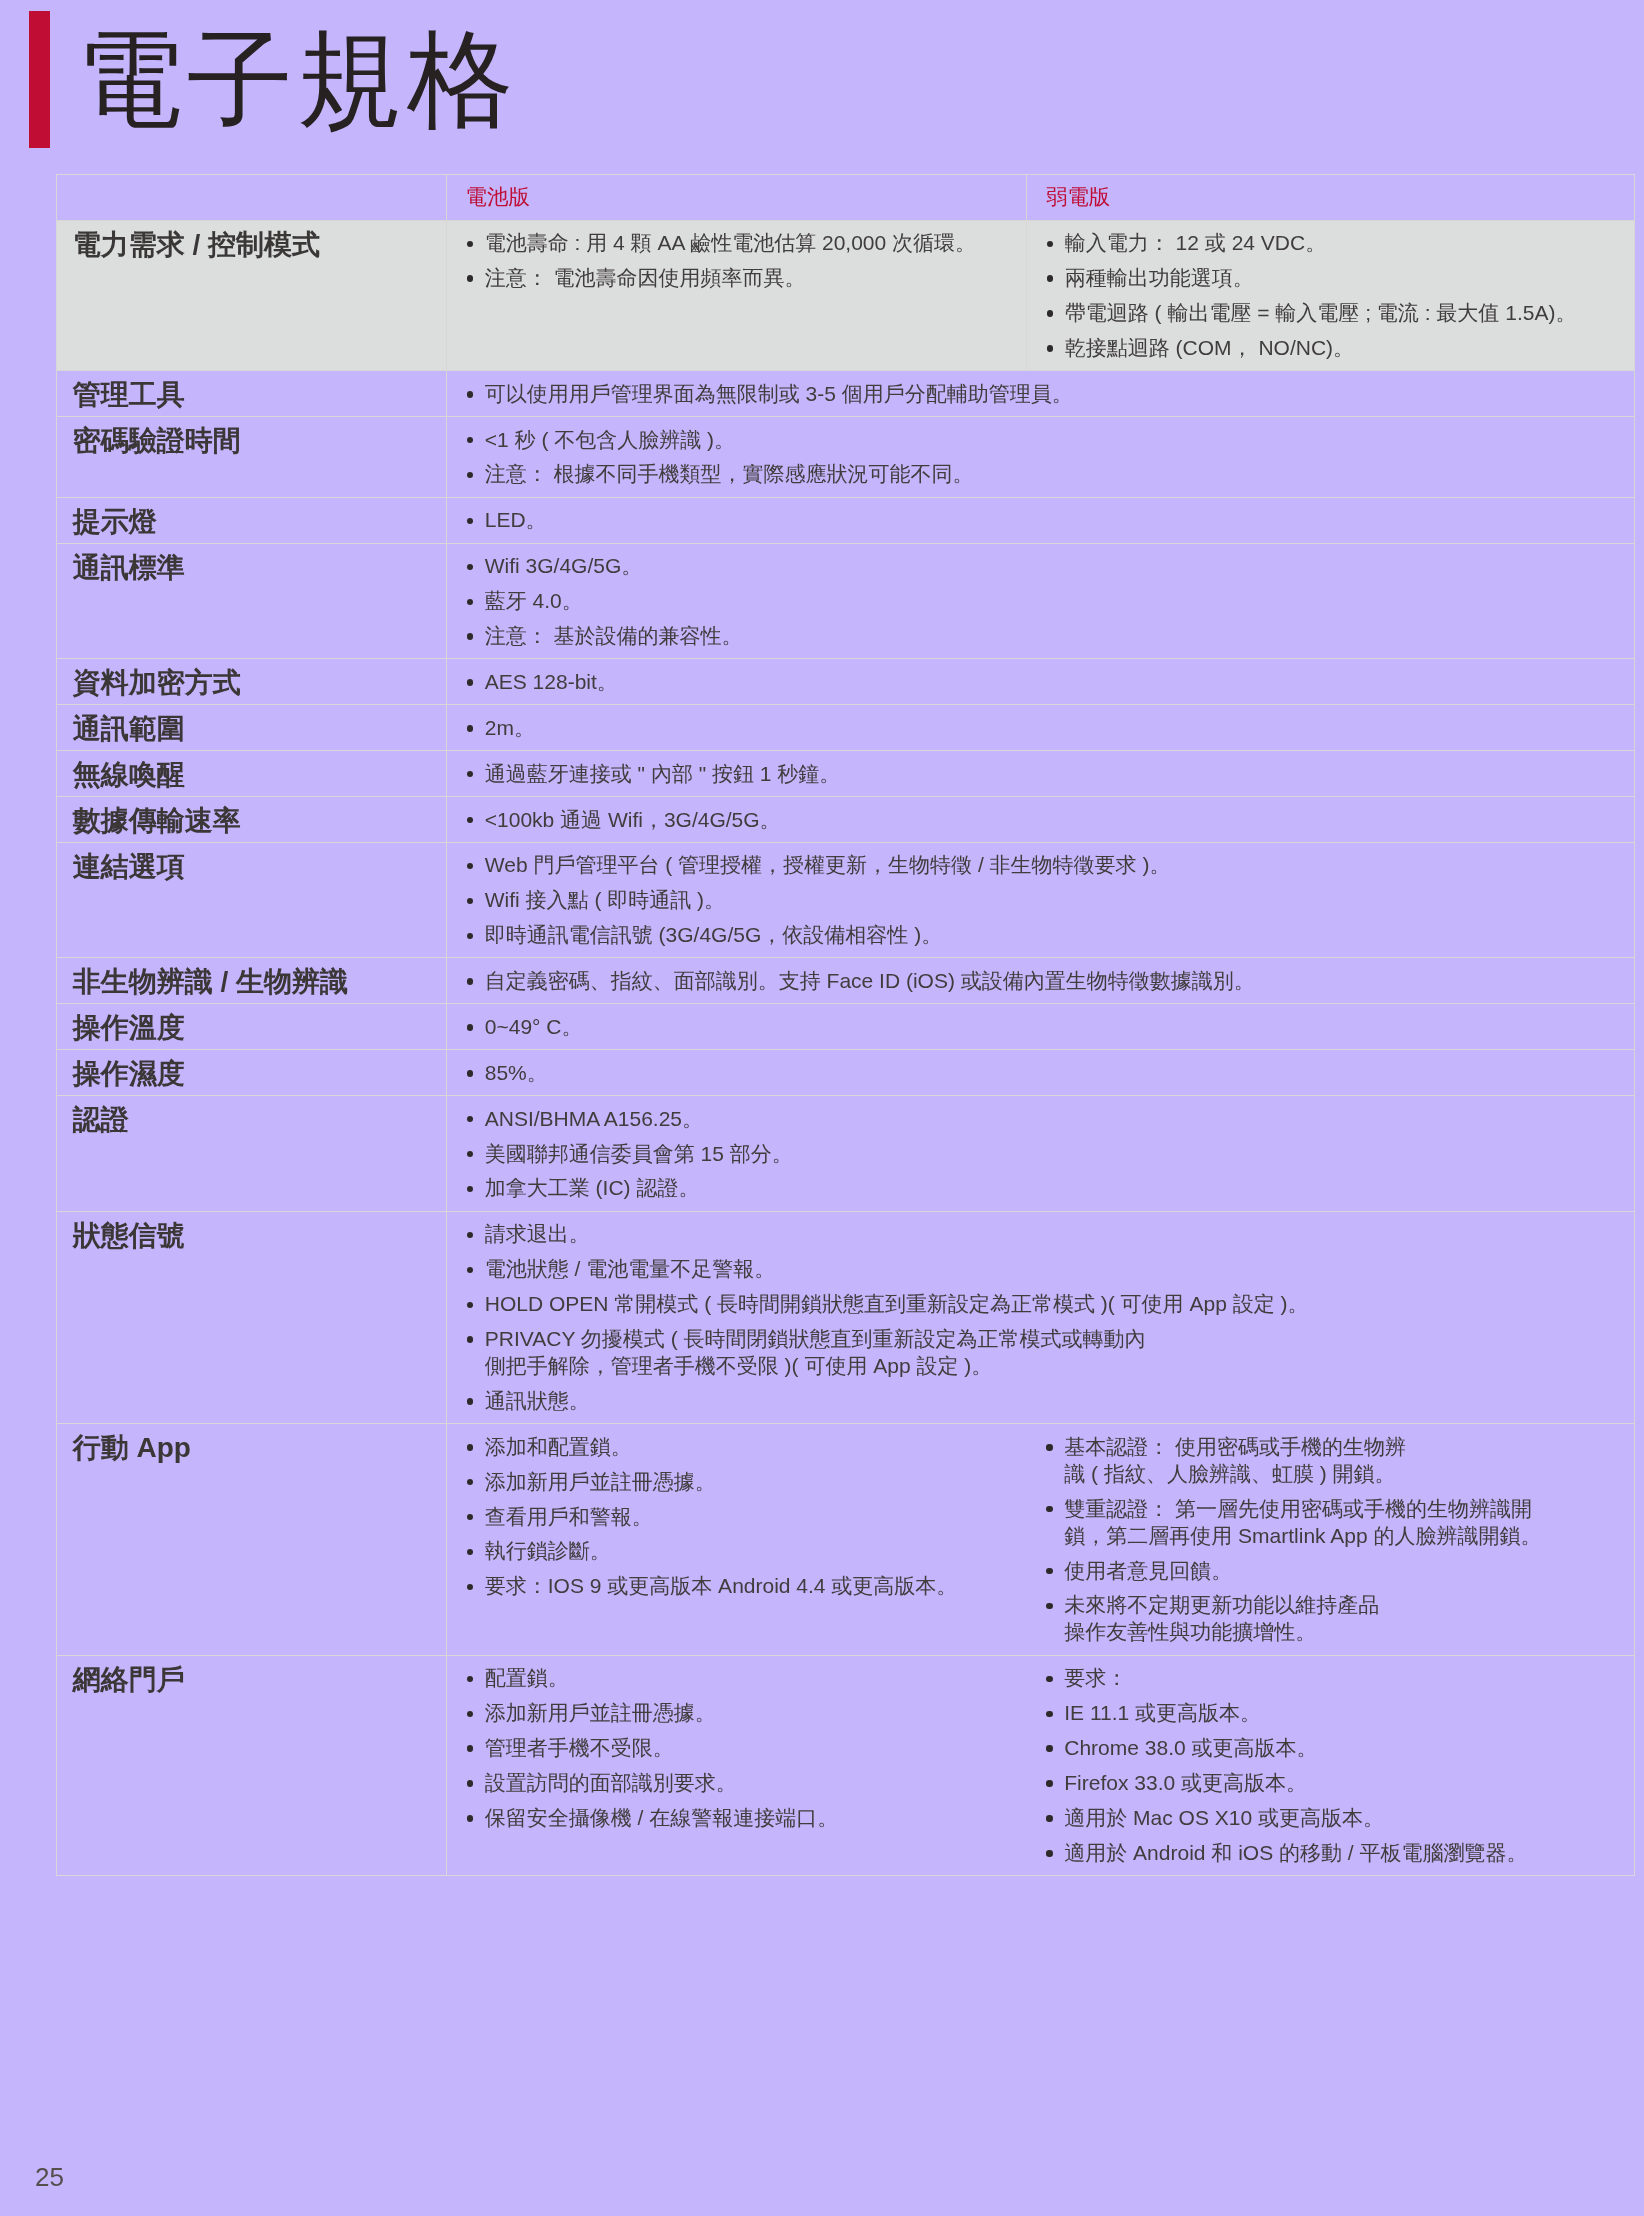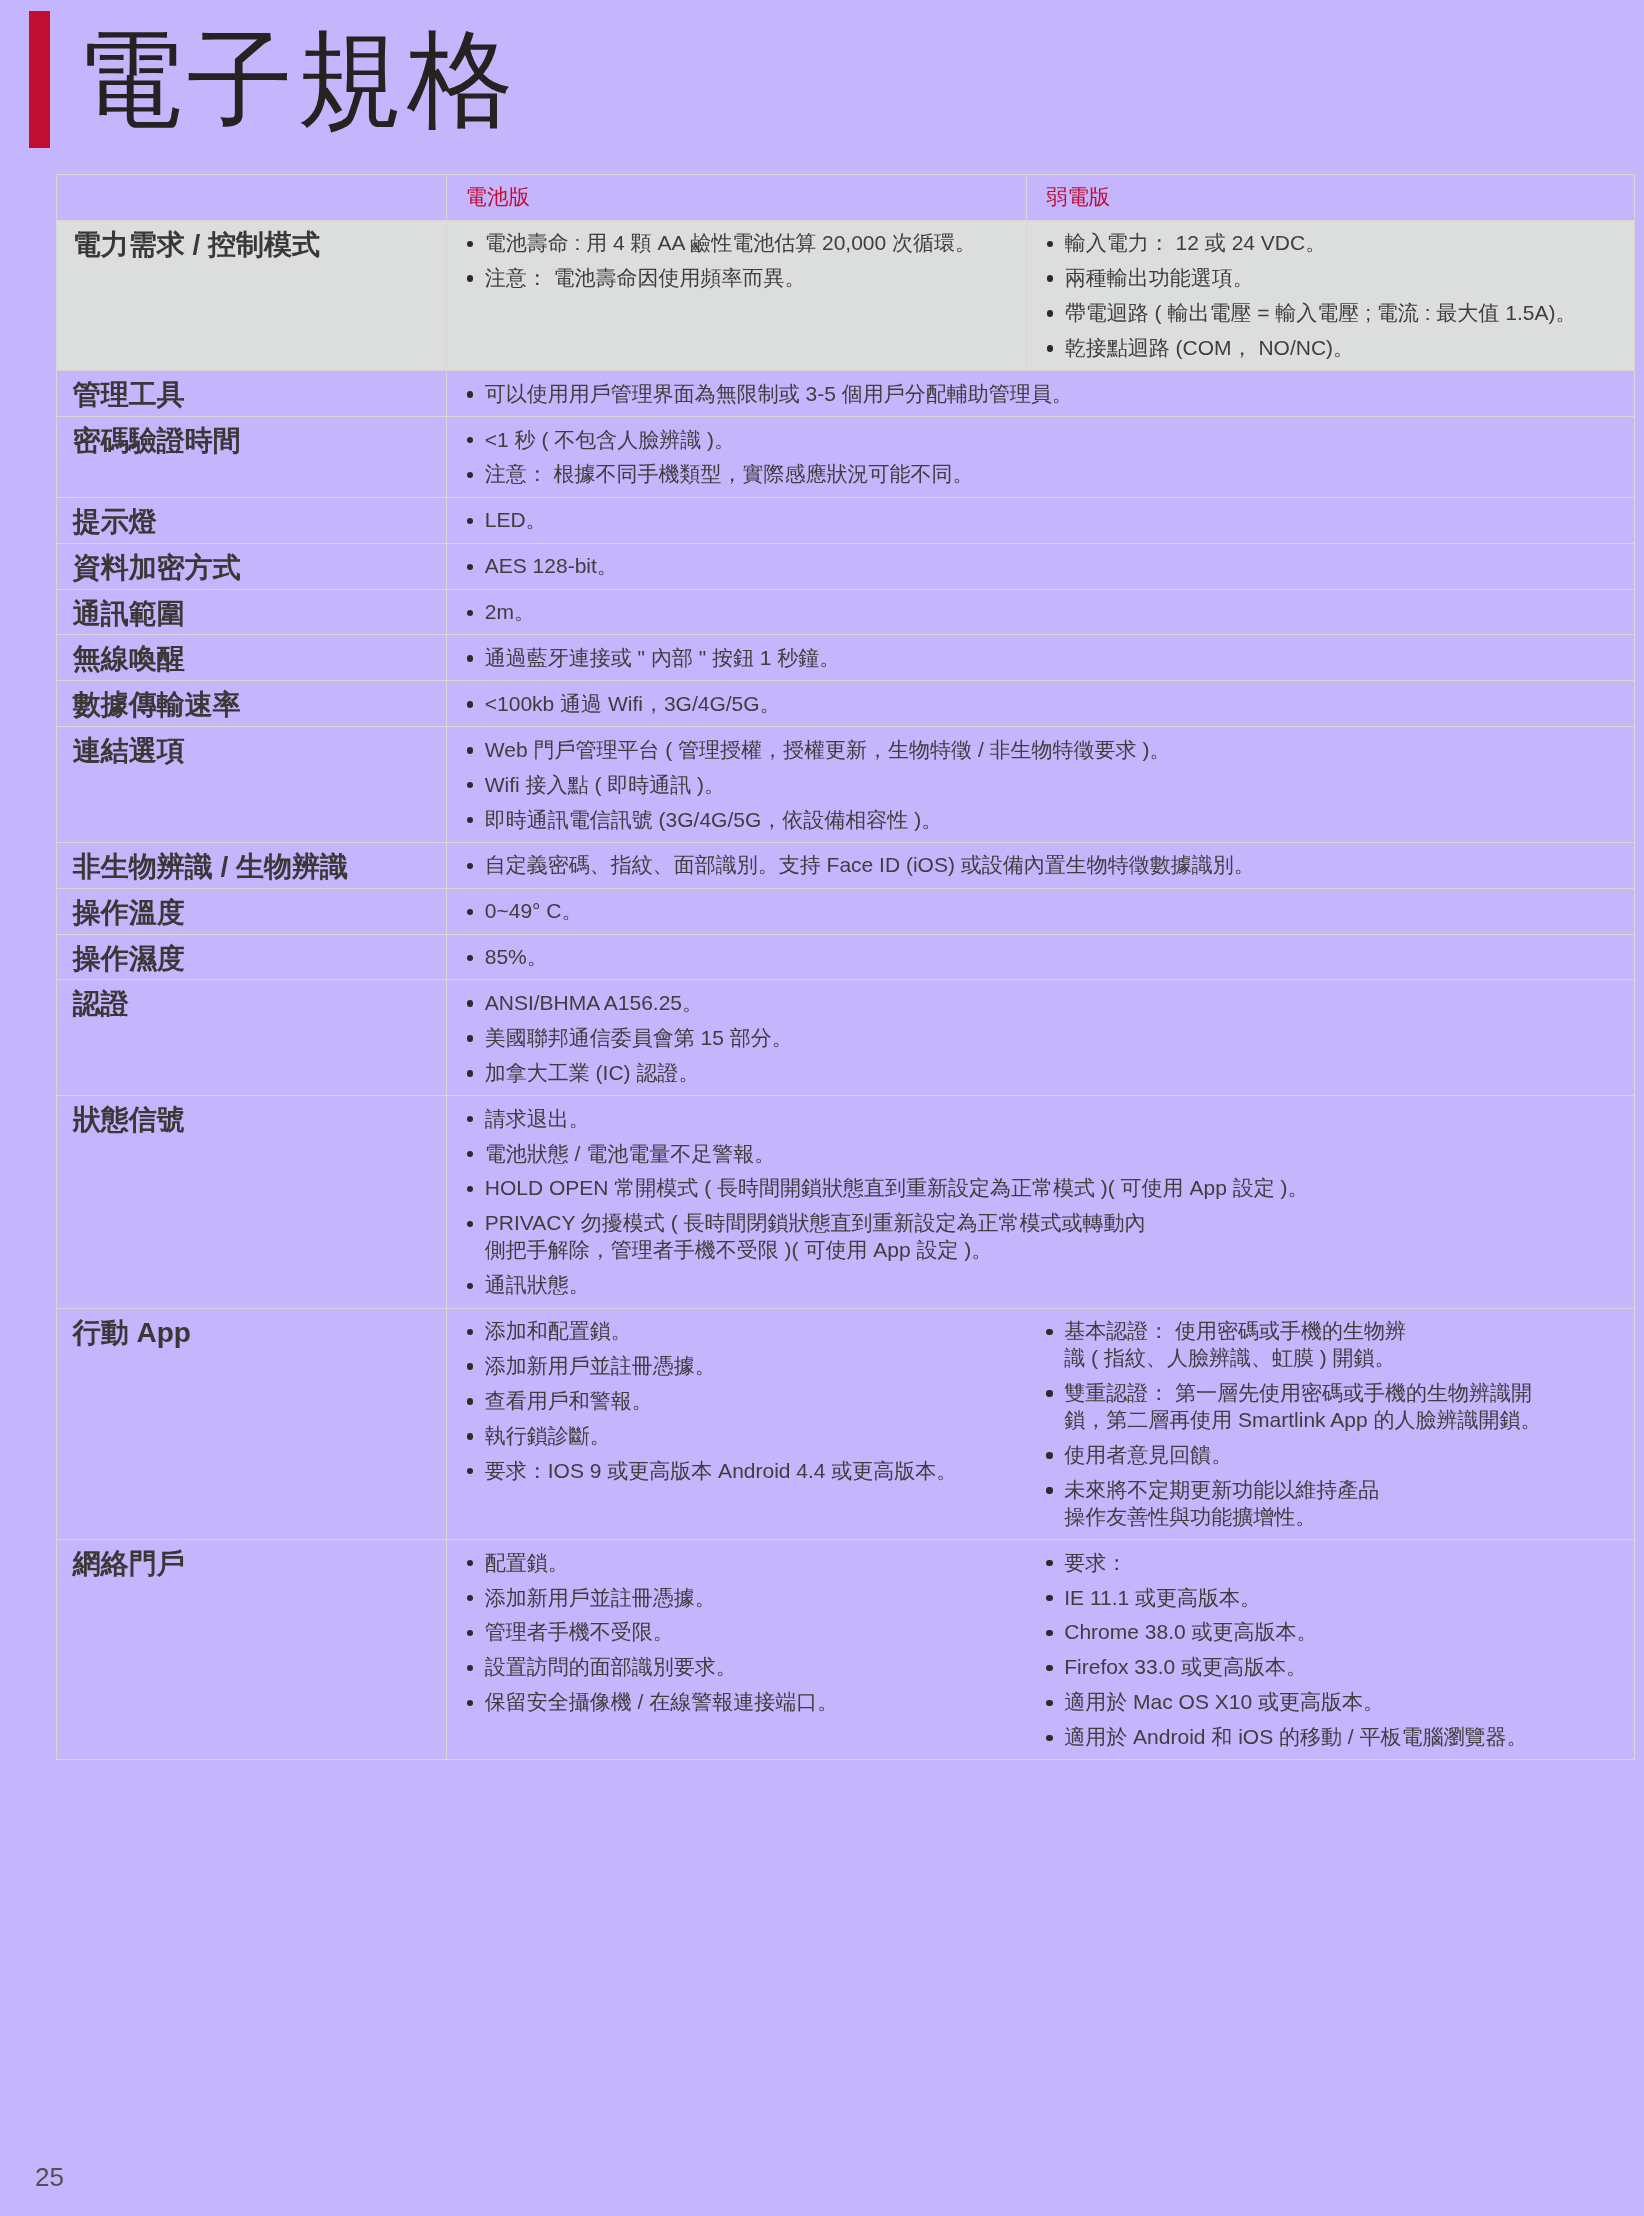--- a/index.html
+++ b/index.html
@@ -171,20 +171,37 @@
         <tr>
           <th class="lbl">提示燈</th>
           <td class="content" colspan="2">
             <div class="bullet">
               <span class="dot"></span>
               <span class="txt">LED。</span>
             </div>
           </td>
         </tr>
         <tr>
+          <th class="lbl">通訊標準</th>
+          <td class="content" colspan="2">
+            <div class="bullet">
+              <span class="dot"></span>
+              <span class="txt">Wifi 3G/4G/5G。</span>
+            </div>
+            <div class="bullet">
+              <span class="dot"></span>
+              <span class="txt">藍牙 4.0。</span>
+            </div>
+            <div class="bullet">
+              <span class="dot"></span>
+              <span class="txt">注意： 基於設備的兼容性。</span>
+            </div>
+          </td>
+        </tr>
+        <tr>
           <th class="lbl">資料加密方式</th>
           <td class="content" colspan="2">
             <div class="bullet">
               <span class="dot"></span>
               <span class="txt">AES 128-bit。</span>
             </div>
           </td>
         </tr>
         <tr>
           <th class="lbl">通訊範圍</th>

